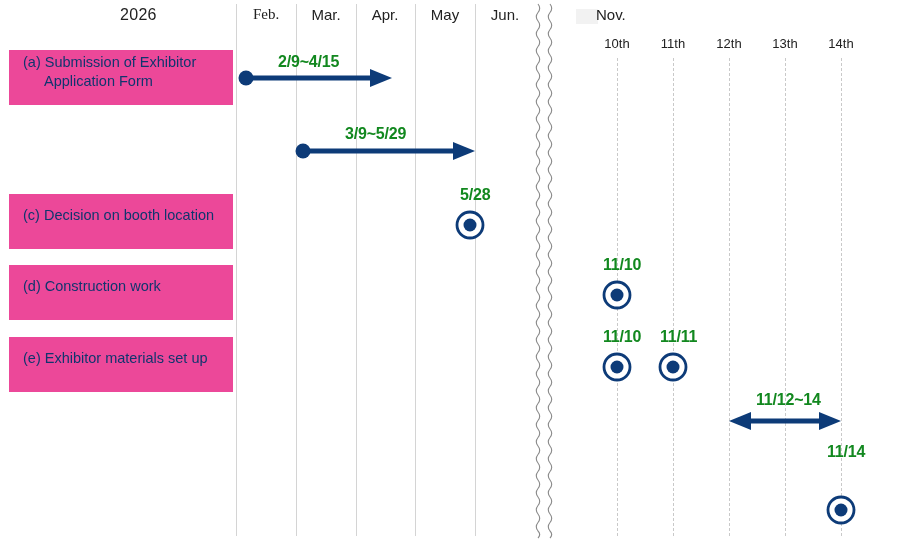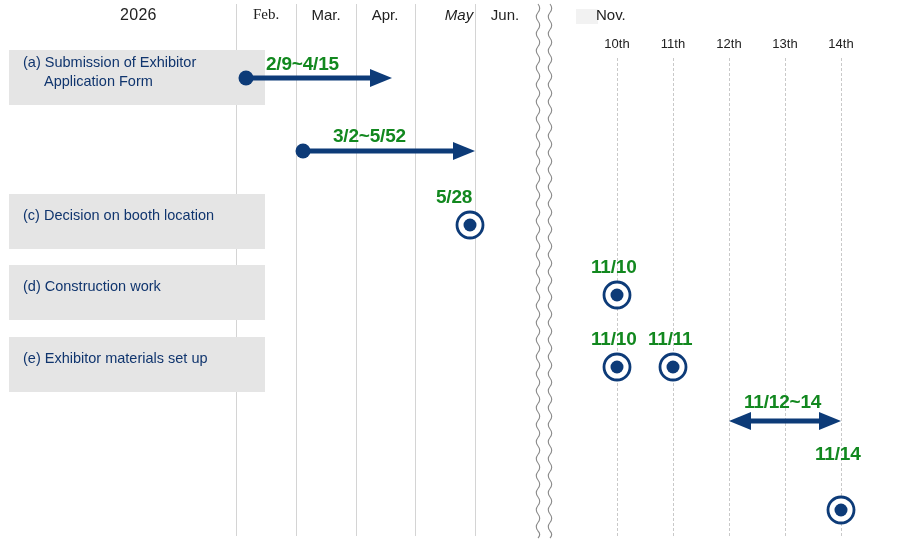--- a/index.html
+++ b/index.html
@@ -46,53 +46,54 @@
     border-left:1px dashed #c9c9c9;
   }
 
   
   .axis-break{
     position:absolute; left:528px; top:0px; width:34px; height:540px;
   }
 
   
   .row-label{
-    position:absolute; left:9px; width:256px;
-    background:#e5e5e5;
+    position:absolute; left:9px; width:224px;
+    background:#ec4899;
     color:#10356e;
     font-size:14.5px;
     display:flex; align-items:center;
     box-sizing:border-box;
     padding:0 0 12px 14px;
     line-height:1.30;
   }
   .row-label .txt{display:block;}
   .row-label .ind{padding-left:1.45em; display:block;}
 
   
   .date-text{
     position:absolute;
-    font-size:19px; font-weight:bold;
+    font-size:16px; font-weight:bold;
     color:#12881f;
     white-space:nowrap;
     letter-spacing:-.2px;
+    margin-left:12px;
   }
   .marker-svg{position:absolute;}
 </style>
 </head>
 <body>
 
 <div id="chart">
 
   <div class="year-label">2026</div>
 
   <div class="month-label" style="left:236px;font-family:Liberation Serif, serif;">Feb.</div>
   <div class="month-label" style="left:296px;">Mar.</div>
   <div class="month-label" style="left:355px;">Apr.</div>
-  <div class="month-label" style="left:429px;font-style:italic;">May</div>
+  <div class="month-label" style="left:415px;">May</div>
   <div class="month-label" style="left:475px;">Jun.</div>
 
   <div class="nov-box"></div>
   <div class="nov-label">Nov.</div>
 
   <div class="day-label" style="left:589px;">10th</div>
   <div class="day-label" style="left:645px;">11th</div>
   <div class="day-label" style="left:701px;">12th</div>
   <div class="day-label" style="left:757px;">13th</div>
   <div class="day-label" style="left:813px;">14th</div>
@@ -142,28 +143,28 @@
 
 
 
   <div class="date-text" style="left:266px; top:53px;">2/9~4/15</div>
   <svg class="marker-svg" style="left:236px; top:64px;" width="166" height="30" viewBox="0 0 166 30">
     <line x1="10" y1="14" x2="140" y2="14" stroke="#0d3b78" stroke-width="5"></line>
     <circle cx="10" cy="14" r="7.5" fill="#0d3b78"></circle>
     <polygon points="134,5 156,14 134,23" fill="#0d3b78"></polygon>
   </svg>
 
-  <div class="date-text" style="left:333px; top:125px;">3/2~5/52</div>
+  <div class="date-text" style="left:333px; top:125px;">3/9~5/29</div>
   <svg class="marker-svg" style="left:293px; top:137px;" width="194" height="30" viewBox="0 0 194 30">
     <line x1="10" y1="14" x2="166" y2="14" stroke="#0d3b78" stroke-width="5"></line>
     <circle cx="10" cy="14" r="7.5" fill="#0d3b78"></circle>
     <polygon points="160,5 182,14 160,23" fill="#0d3b78"></polygon>
   </svg>
 
-  <div class="date-text" style="left:436px; top:186px;">5/28</div>
+  <div class="date-text" style="left:448px; top:186px;">5/28</div>
   <svg class="marker-svg" style="left:453px; top:208px;" width="34" height="34" viewBox="0 0 34 34">
     <circle cx="17" cy="17" r="13" fill="#ffffff" stroke="#0d3b78" stroke-width="2.8"></circle>
     <circle cx="17" cy="17" r="6.5" fill="#0d3b78"></circle>
   </svg>
 
   <div class="date-text" style="left:591px; top:256px;">11/10</div>
   <svg class="marker-svg" style="left:600px; top:278px;" width="34" height="34" viewBox="0 0 34 34">
     <circle cx="17" cy="17" r="13" fill="#ffffff" stroke="#0d3b78" stroke-width="2.8"></circle>
     <circle cx="17" cy="17" r="6.5" fill="#0d3b78"></circle>
   </svg>

